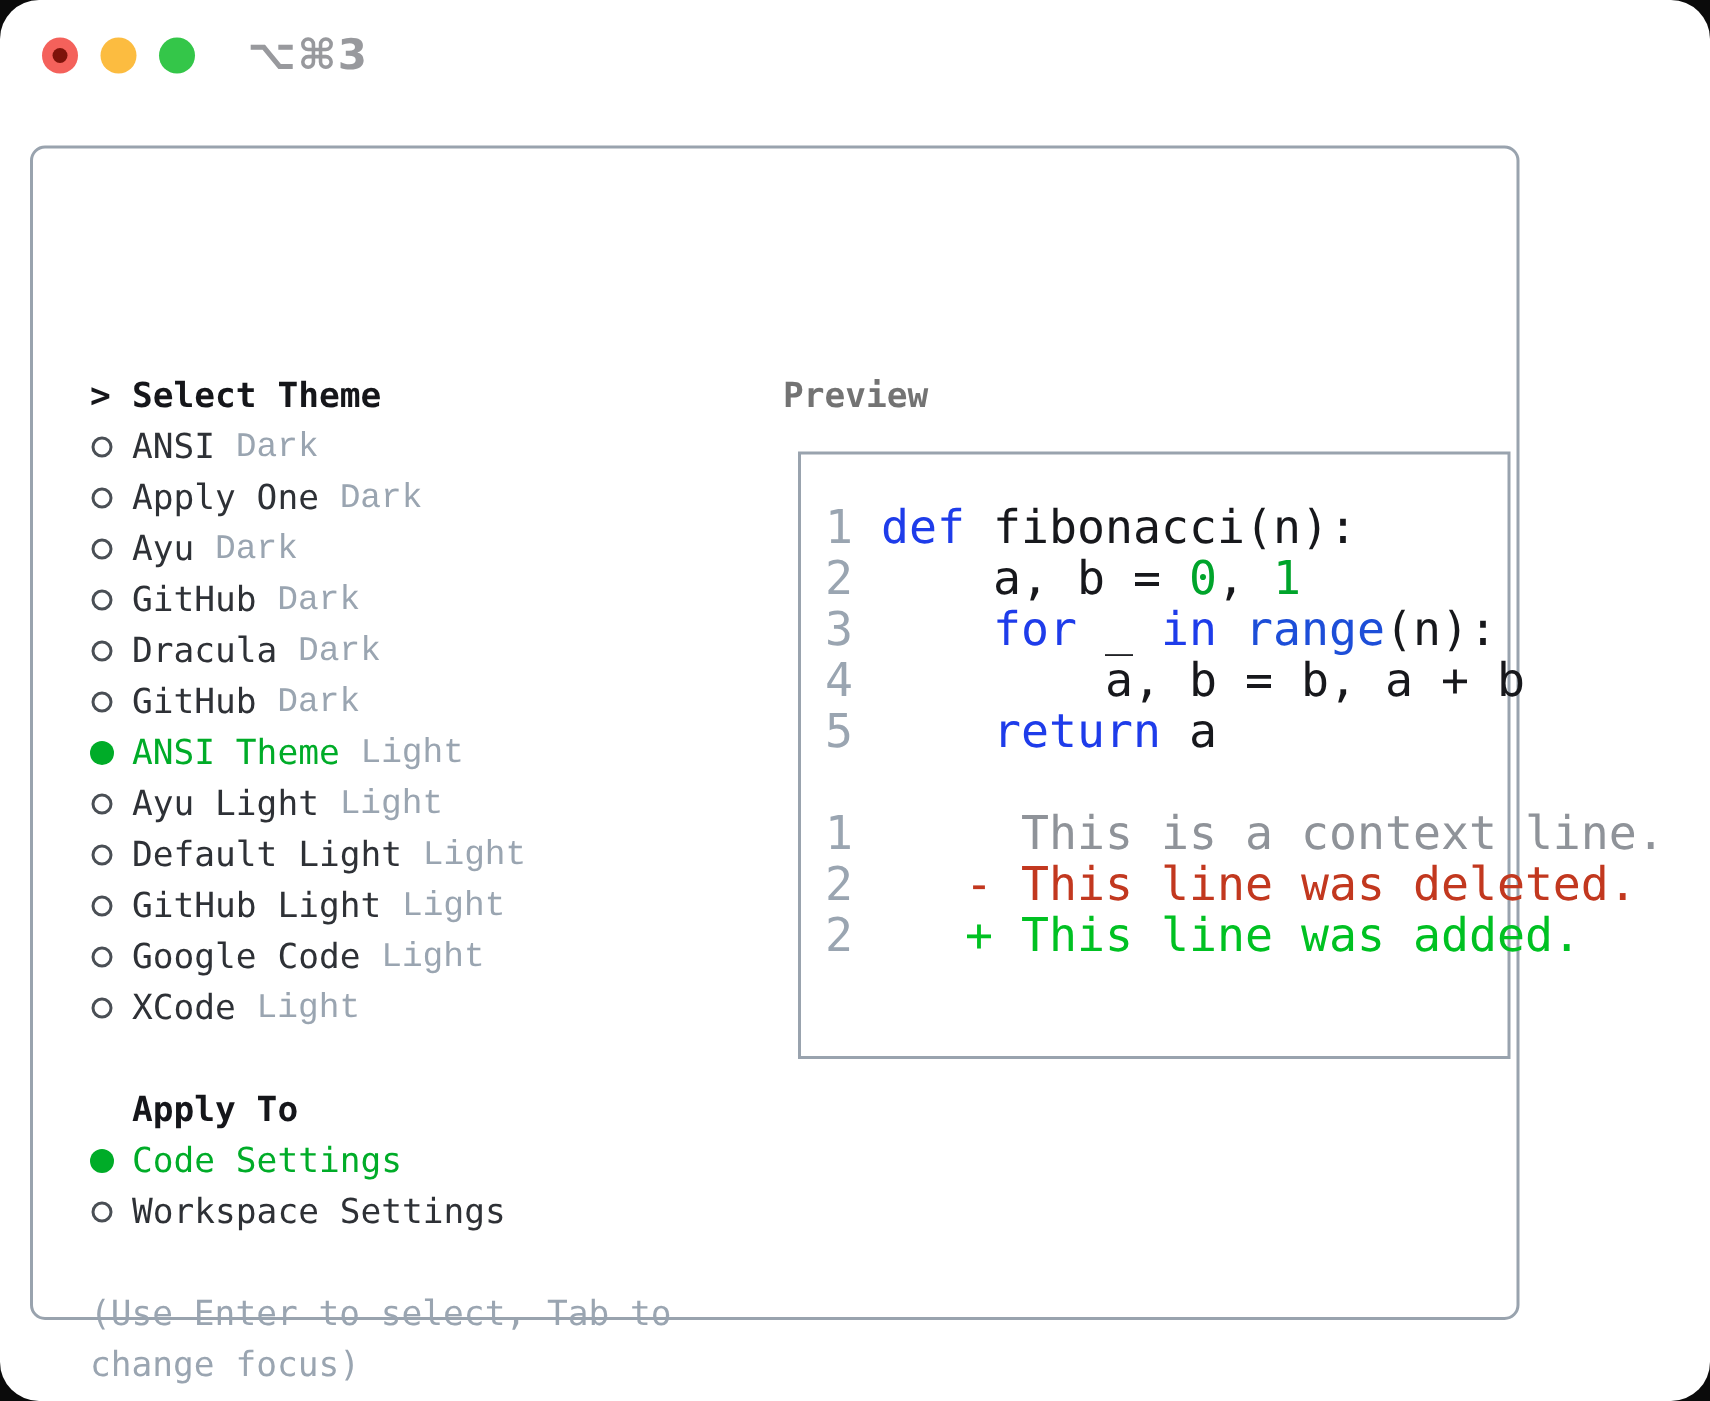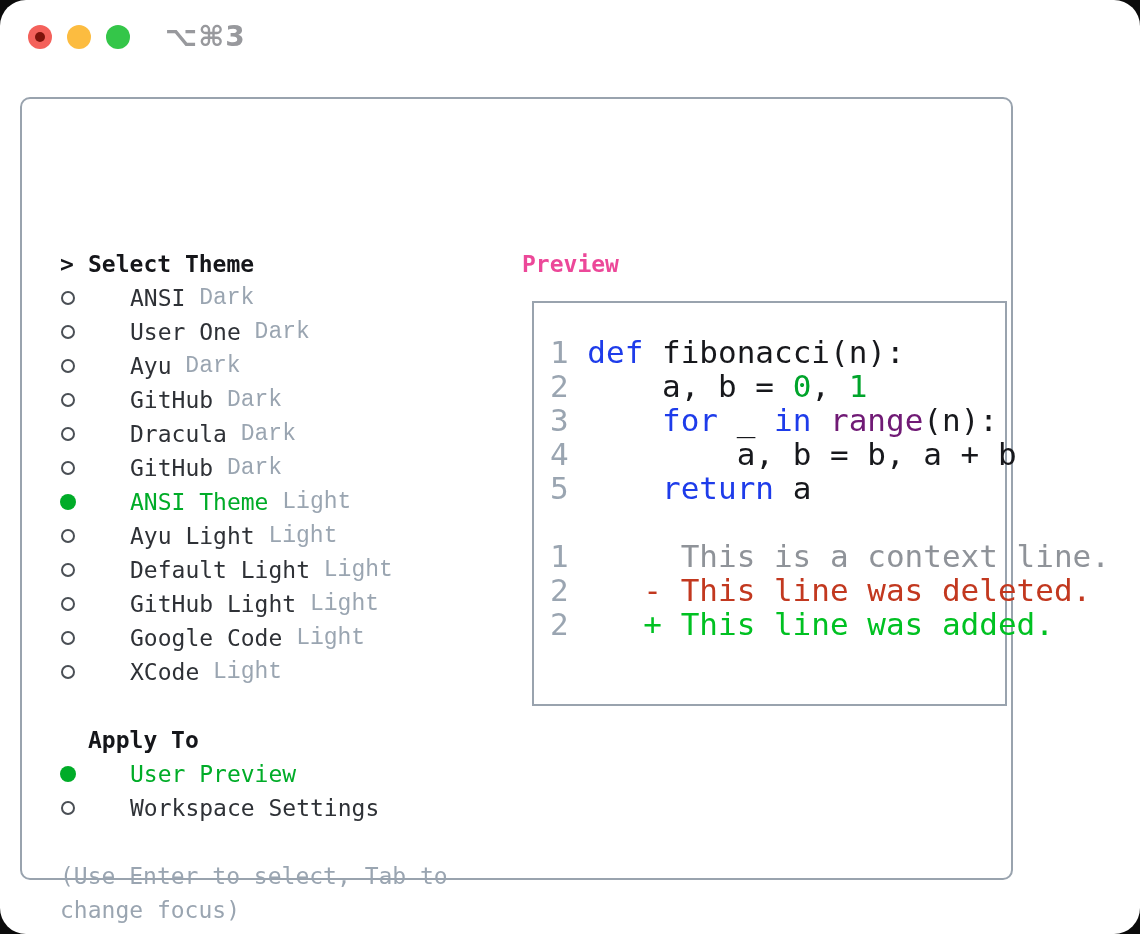--- a/index.html
+++ b/index.html
@@ -53,50 +53,50 @@
     width: 14px; height: 14px; box-sizing: border-box;
     border: 2px solid #4a4f55; border-radius: 50%;
     margin-left: 1px;
   }
   .dot {
     width: 16px; height: 16px; border-radius: 50%;
     background: #00ac28; margin-left: 0px;
   }
   .hdr { font-weight: bold; color: #15161a; }
   .prefix { font-weight: bold; color: #15161a; }
-  .item-name { color: #2e3136; margin-left: 42px; }
+  .item-name { color: #2e3136; }
   .item-name.sel { color: #00ac28; }
   .item-variant { color: #9aa5b1; margin-left: 1ch; font-family: Liberation Mono, monospace; }
   .hint { color: #9aa5b1; }
   .spacer { height: 34px; }
   
   .preview-title {
     position: absolute; left: 500px; top: 148px;
     height: 34px; line-height: 34px;
-    font-size: 23px; font-weight: bold; color: #ec4899;
+    font-size: 23px; font-weight: bold; color: #737373;
   }
   .preview-box {
     position: absolute; left: 510px; top: 202px;
     width: 471px; height: 401px;
     border: 2px solid #99a3ae;
     background: #ffffff;
   }
   .code {
     position: absolute; left: 16px; top: 32px;
     font-size: 31px; line-height: 34px;
     white-space: pre;
   }
   .code-line { height: 34px; }
   .gutter {
     display: inline-block; width: 1ch; text-align: right;
     color: #9aa5b1;
   }
   .tk-fg  { color: #17181c; }
   .tk-kw  { color: #1e3cea; }
-  .tk-fn  { color: #701a75; }
+  .tk-fn  { color: #1d4ed8; }
   .tk-num { color: #00a42b; }
   .df-ctx { color: #8f9399; }
   .df-del { color: #c2381f; }
   .df-add { color: #00c122; }
 </style>
 </head>
 <body>
 
 <div class="window">
 
@@ -109,39 +109,39 @@
 
   <div class="panel">
 
     <div class="left-col">
       <div class="row">
         <span class="cell-icon prefix">&gt;</span>
         <span class="hdr">Select Theme</span>
       </div>
       <div id="theme-list">
           <div class="row"><span class="cell-icon"><span class="ring"></span></span><span class="item-name">ANSI</span><span class="item-variant">Dark</span></div>
-          <div class="row"><span class="cell-icon"><span class="ring"></span></span><span class="item-name">User One</span><span class="item-variant">Dark</span></div>
+          <div class="row"><span class="cell-icon"><span class="ring"></span></span><span class="item-name">Apply One</span><span class="item-variant">Dark</span></div>
           <div class="row"><span class="cell-icon"><span class="ring"></span></span><span class="item-name">Ayu</span><span class="item-variant">Dark</span></div>
           <div class="row"><span class="cell-icon"><span class="ring"></span></span><span class="item-name">GitHub</span><span class="item-variant">Dark</span></div>
           <div class="row"><span class="cell-icon"><span class="ring"></span></span><span class="item-name">Dracula</span><span class="item-variant">Dark</span></div>
           <div class="row"><span class="cell-icon"><span class="ring"></span></span><span class="item-name">GitHub</span><span class="item-variant">Dark</span></div>
           <div class="row"><span class="cell-icon"><span class="dot"></span></span><span class="item-name sel">ANSI Theme</span><span class="item-variant">Light</span></div>
           <div class="row"><span class="cell-icon"><span class="ring"></span></span><span class="item-name">Ayu Light</span><span class="item-variant">Light</span></div>
           <div class="row"><span class="cell-icon"><span class="ring"></span></span><span class="item-name">Default Light</span><span class="item-variant">Light</span></div>
           <div class="row"><span class="cell-icon"><span class="ring"></span></span><span class="item-name">GitHub Light</span><span class="item-variant">Light</span></div>
           <div class="row"><span class="cell-icon"><span class="ring"></span></span><span class="item-name">Google Code</span><span class="item-variant">Light</span></div>
           <div class="row"><span class="cell-icon"><span class="ring"></span></span><span class="item-name">XCode</span><span class="item-variant">Light</span></div>
         </div>
       <div class="spacer"></div>
       <div class="row">
         <span class="cell-icon"></span>
         <span class="hdr">Apply To</span>
       </div>
       <div id="apply-to-list">
-          <div class="row"><span class="cell-icon"><span class="dot"></span></span><span class="item-name sel">User Preview</span></div>
+          <div class="row"><span class="cell-icon"><span class="dot"></span></span><span class="item-name sel">Code Settings</span></div>
           <div class="row"><span class="cell-icon"><span class="ring"></span></span><span class="item-name">Workspace Settings</span></div>
         </div>
       <div class="spacer"></div>
       <div class="row hint">(Use Enter to select, Tab to</div>
       <div class="row hint">change focus)</div>
     </div>
 
     <div class="preview-title">Preview</div>
     <div class="preview-box">
       <div class="code" id="code-area"><div class="code-line"><span class="gutter">1</span> <span class="tk-kw">def</span><span class="tk-fg"> fibonacci(n):</span></div><div class="code-line"><span class="gutter">2</span> <span class="tk-fg">    a, b = </span><span class="tk-num">0</span><span class="tk-fg">, </span><span class="tk-num">1</span></div><div class="code-line"><span class="gutter">3</span> <span class="tk-fg">    </span><span class="tk-kw">for</span><span class="tk-fg"> _ </span><span class="tk-kw">in</span><span class="tk-fg"> </span><span class="tk-fn">range</span><span class="tk-fg">(n):</span></div><div class="code-line"><span class="gutter">4</span> <span class="tk-fg">        a, b = b, a + b</span></div><div class="code-line"><span class="gutter">5</span> <span class="tk-fg">    </span><span class="tk-kw">return</span><span class="tk-fg"> a</span></div><div class="code-line"></div><div class="code-line"><span class="gutter">1</span>    <span class="df-ctx">  This is a context line.</span></div><div class="code-line"><span class="gutter">2</span>    <span class="df-del">- This line was deleted.</span></div><div class="code-line"><span class="gutter">2</span>    <span class="df-add">+ This line was added.</span></div></div>

